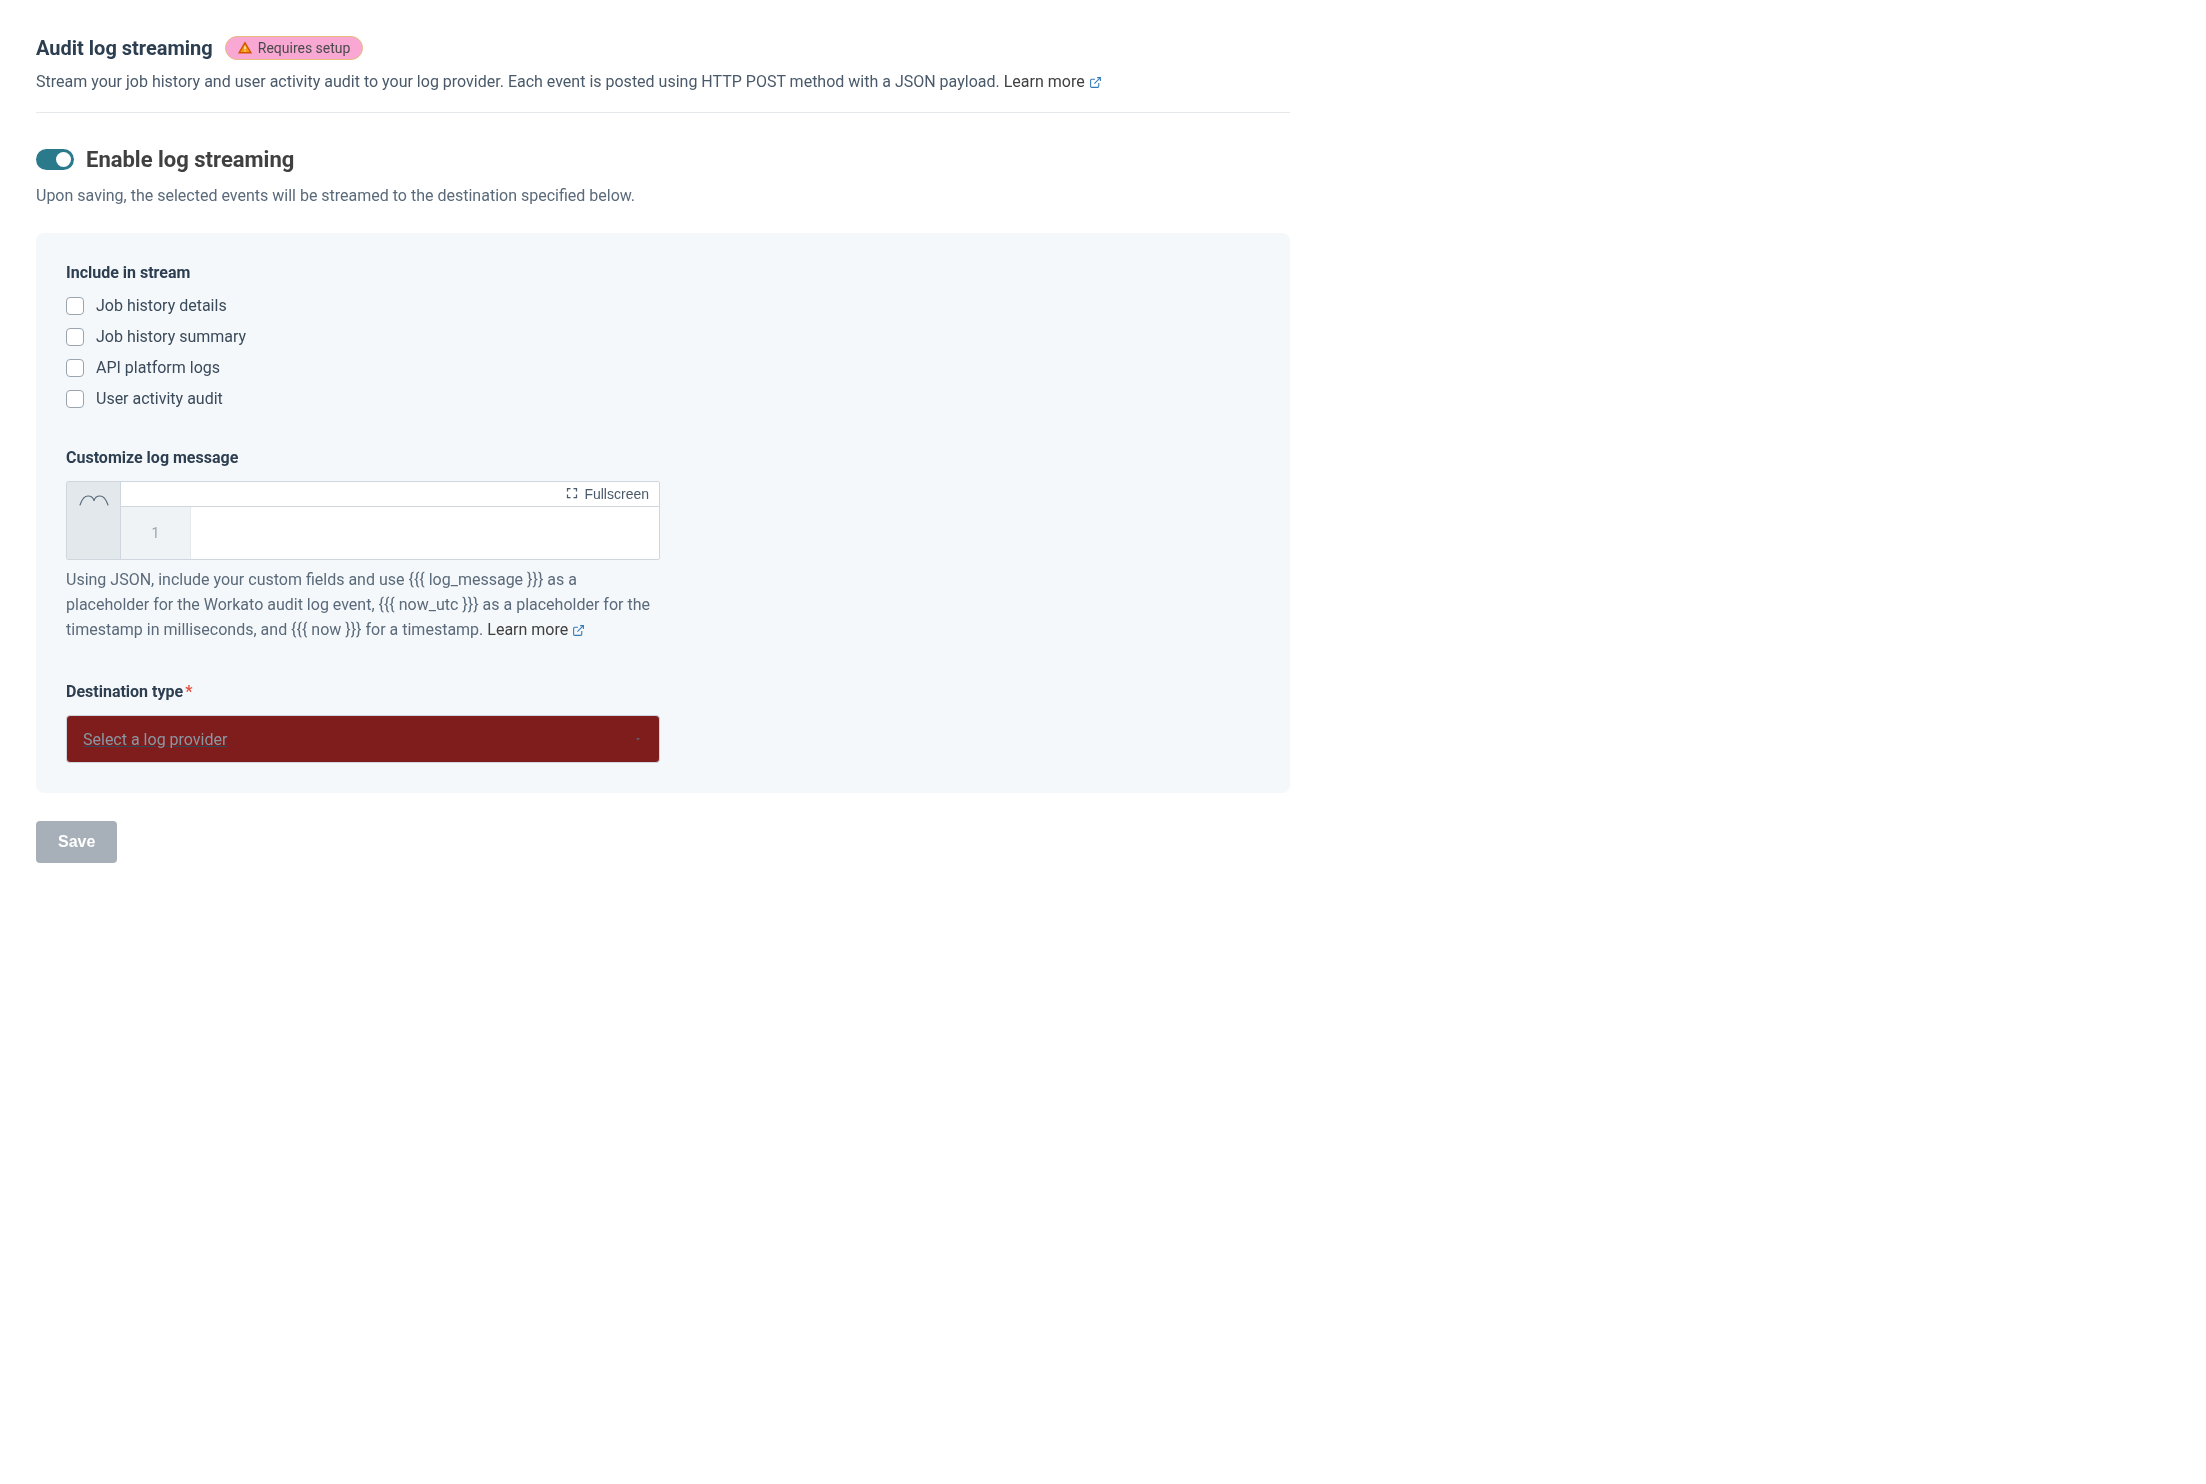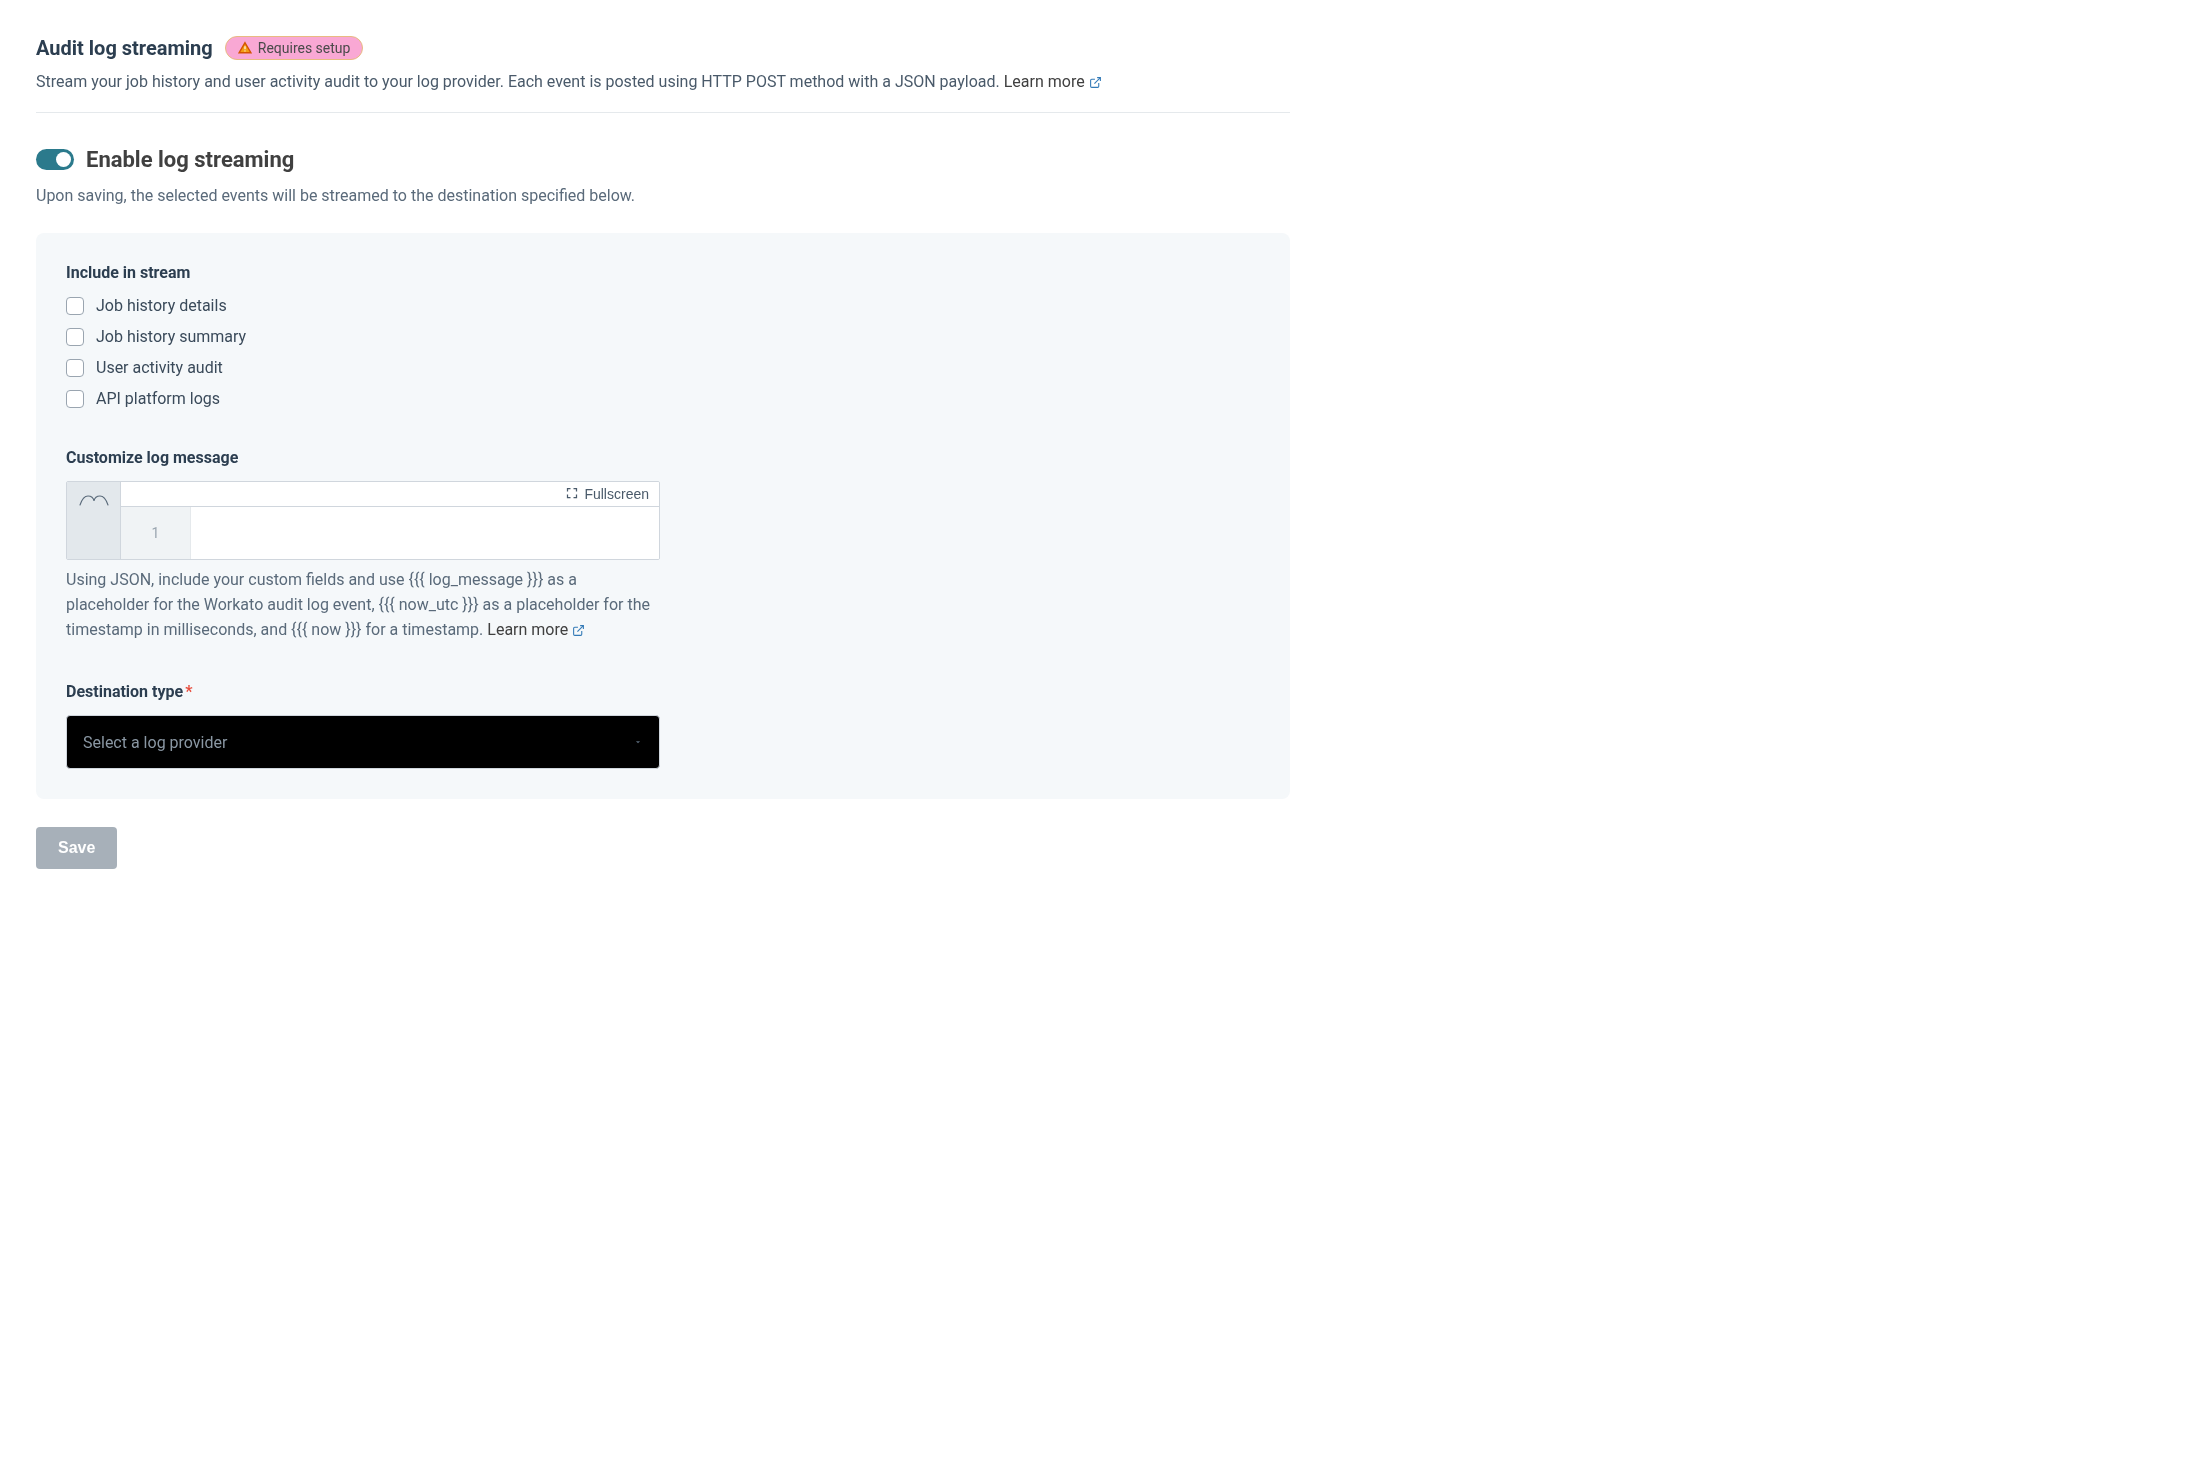--- a/index.html
+++ b/index.html
@@ -200,30 +200,31 @@
     }
     .destination-section {
       margin-top: 40px;
     }
     .required-star {
       color: #e74c3c;
       margin-left: 2px;
     }
     .select {
       width: 594px;
-      height: 54px;
+      height: 48px;
       border: 1px solid #d0d6dd;
       border-radius: 4px;
-      background: #000000;
+      background: #7f1d1d;
       display: flex;
       align-items: center;
       justify-content: space-between;
       padding: 0 16px;
       cursor: pointer;
       margin-top: 14px;
+      text-decoration: underline;
     }
     .select-placeholder {
       color: #8a97a3;
       font-size: 16px;
     }
     .caret-down {
       display: inline-flex;
       color: #5a6a7a;
     }
     .save-button {
@@ -285,25 +286,25 @@
       <div class="checkbox-row">
         <div class="checkbox"></div>
         <span class="checkbox-label">Job history details</span>
       </div>
       <div class="checkbox-row">
         <div class="checkbox"></div>
         <span class="checkbox-label">Job history summary</span>
       </div>
       <div class="checkbox-row">
         <div class="checkbox"></div>
-        <span class="checkbox-label">User activity audit</span>
+        <span class="checkbox-label">API platform logs</span>
       </div>
       <div class="checkbox-row">
         <div class="checkbox"></div>
-        <span class="checkbox-label">API platform logs</span>
+        <span class="checkbox-label">User activity audit</span>
       </div>
     </div>
 
     <div class="customize-section">
       <div class="section-title">Customize log message</div>
 
       <div class="editor">
         <div class="editor-sidebar">
           <span class="brace-icon">
             <svg width="30" height="20" viewBox="0 0 60 24" fill="none" stroke="currentColor" stroke-width="2.2">

